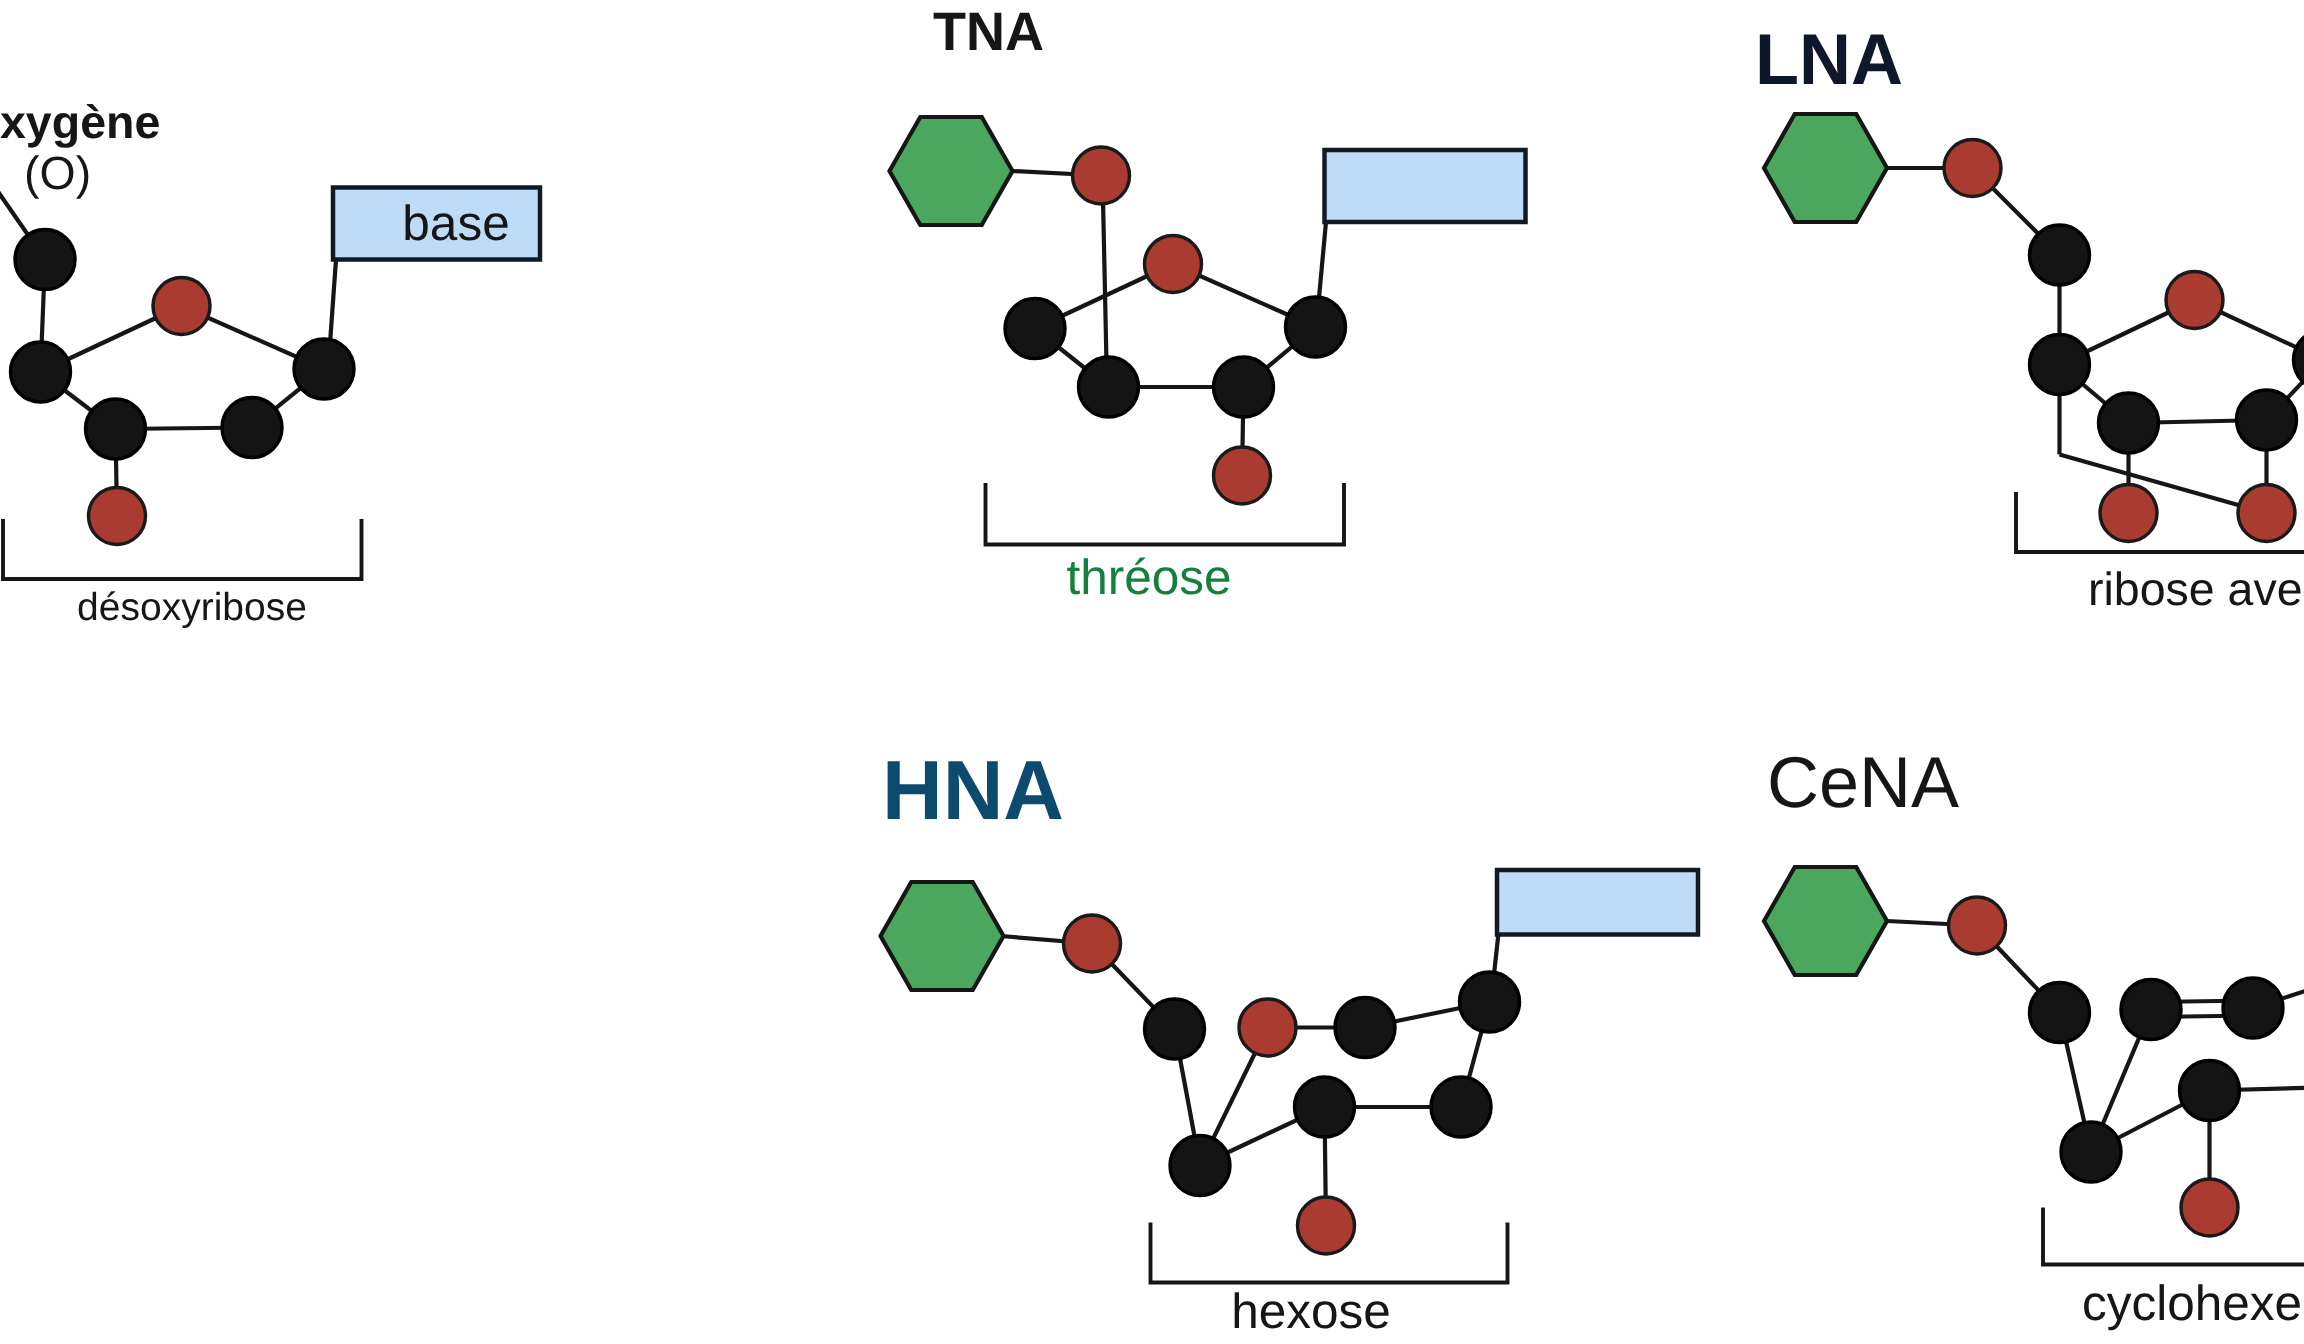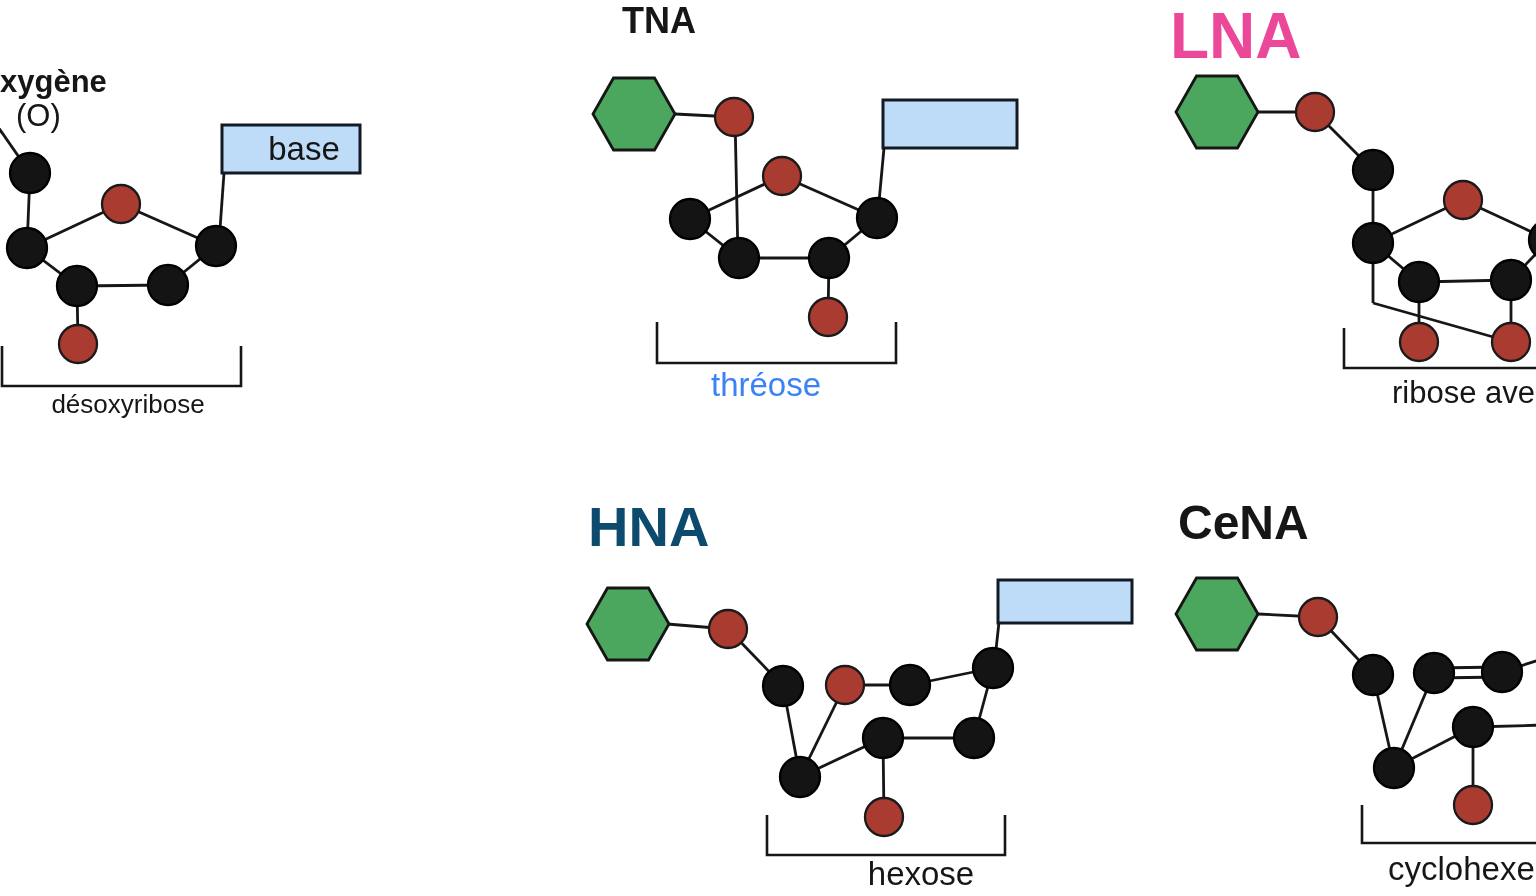--- a/index.html
+++ b/index.html
@@ -152,20 +152,20 @@
         <circle cx="1394" cy="768" r="20" fill="#141414" stroke="#000000" stroke-width="2.3"></circle>
         <circle cx="1473" cy="805" r="19" fill="#A93B30" stroke="#1a1a1a" stroke-width="2.3"></circle>
         <path d="M 1362 805 L 1362 843 L 1545 843" fill="none" stroke="#161616" stroke-width="2.6"></path>
       </g>
     </svg>
     <div class="label" style="left: 0px; top: 66px; font-size: 31px; font-weight: 700; color: rgb(22, 22, 22);">xygène</div>
     <div class="label" style="left: 16px; top: 100px; font-size: 31px; font-weight: 400; color: rgb(22, 22, 22);">(O)</div>
     <div class="label center" style="left: 128px; top: 391px; font-size: 26px; font-weight: 400; color: rgb(22, 22, 22);">désoxyribose</div>
     <div class="base-label-box" style="left: 222px; top: 125px; width: 164px; height: 48px; font-size: 33px; color: rgb(22, 22, 22);">base</div>
     <div class="label" style="left: 582px; top: 2px; font-size: 36px; font-weight: 700; color: rgb(22, 22, 22); margin-left: 40px;">TNA</div>
-    <div class="label center" style="left: 766px; top: 368px; font-size: 33px; font-weight: 400; color: #3b82f6;">thréose</div>
-    <div class="label" style="left: 1170px; top: 3px; font-size: 64px; font-weight: 700; color: #ec4899;">LNA</div>
+    <div class="label center" style="left: 766px; top: 368px; font-size: 33px; font-weight: 400; color: #15803d;">thréose</div>
+    <div class="label" style="left: 1170px; top: 16px; font-size: 48px; font-weight: 700; color: #0f172a;">LNA</div>
     <div class="label" style="left: 1392px; top: 377px; font-size: 31px; font-weight: 400; color: rgb(22, 22, 22); text-align: center;">ribose ave</div>
     <div class="label" style="left: 588px; top: 498px; font-size: 56px; font-weight: 700; color: #0c4a6e;">HNA</div>
-    <div class="label center" style="left: 874px; top: 857px; font-size: 33px; font-weight: 400; color: rgb(22, 22, 22); margin-left: 47px;">hexose</div>
-    <div class="label" style="left: 1178px; top: 498px; font-size: 48px; font-weight: 700; color: rgb(22, 22, 22);">CeNA</div>
+    <div class="label center" style="left: 874px; top: 857px; font-size: 33px; font-weight: 400; color: rgb(22, 22, 22);">hexose</div>
+    <div class="label" style="left: 1178px; top: 498px; font-size: 48px; font-weight: 400; color: rgb(22, 22, 22);">CeNA</div>
     <div class="label" style="left: 1388px; top: 852px; font-size: 33px; font-weight: 400; color: rgb(22, 22, 22);">cyclohexen</div>
   </div>
 
 </body></html>

